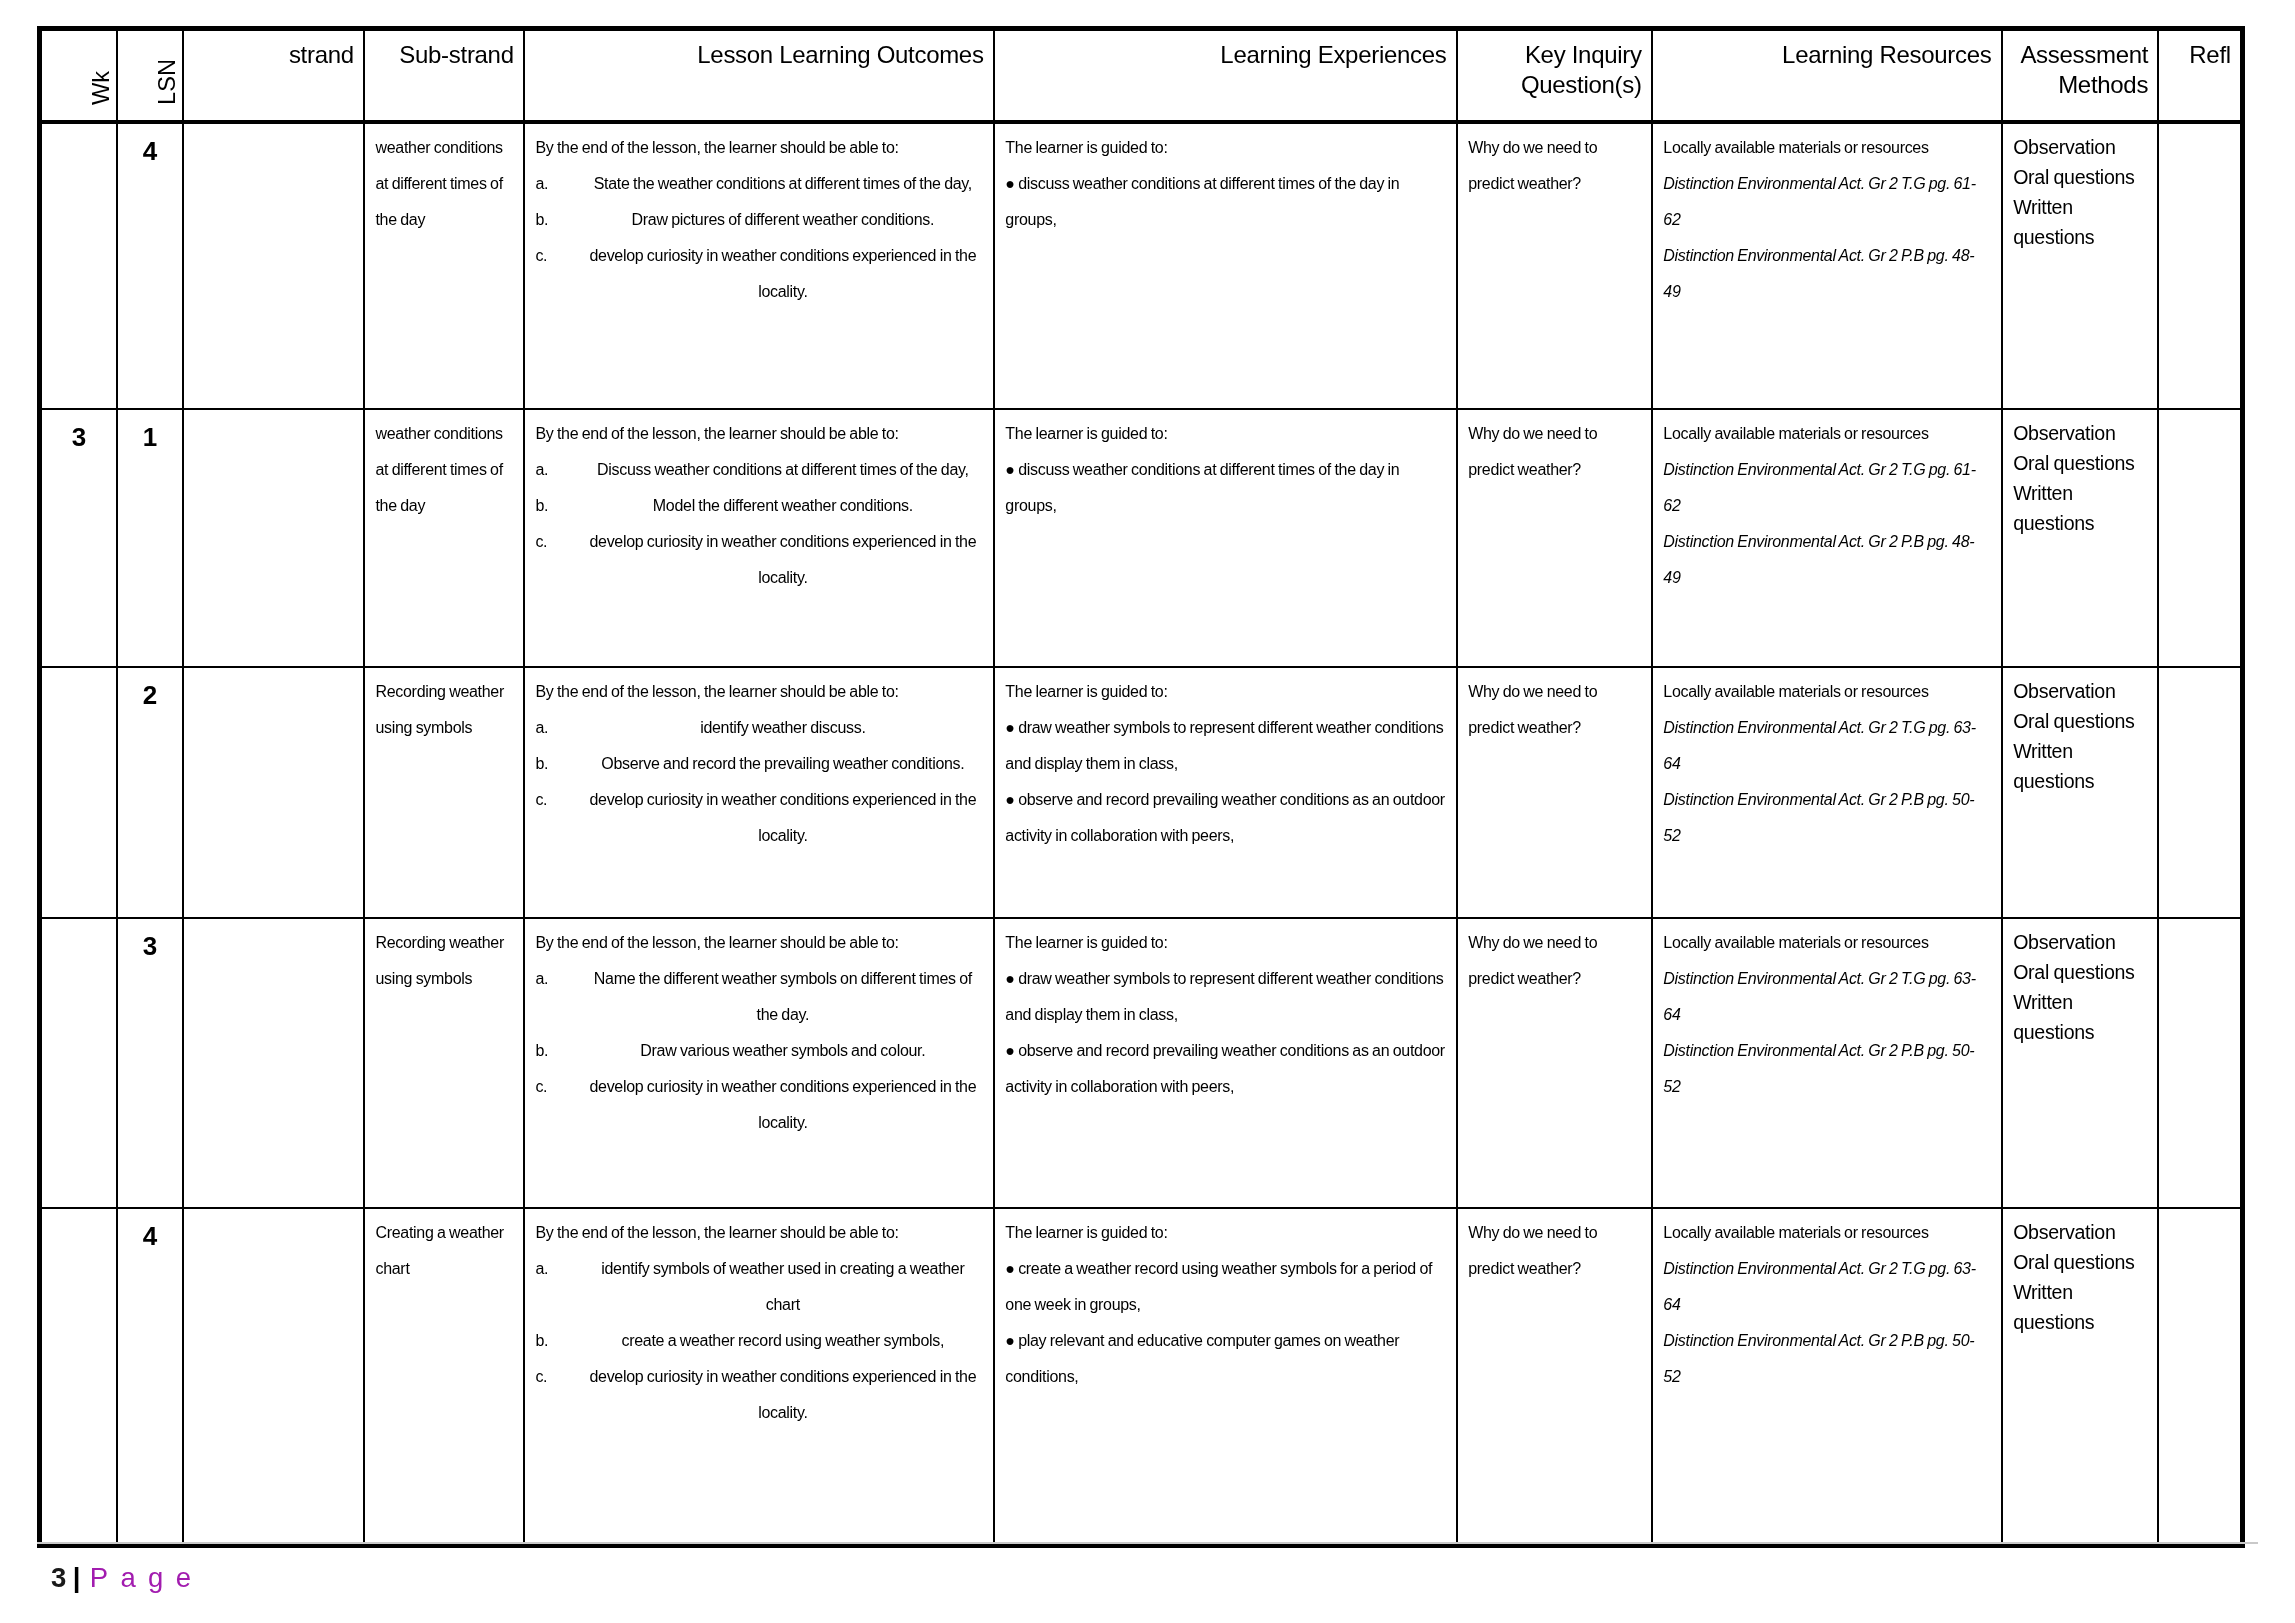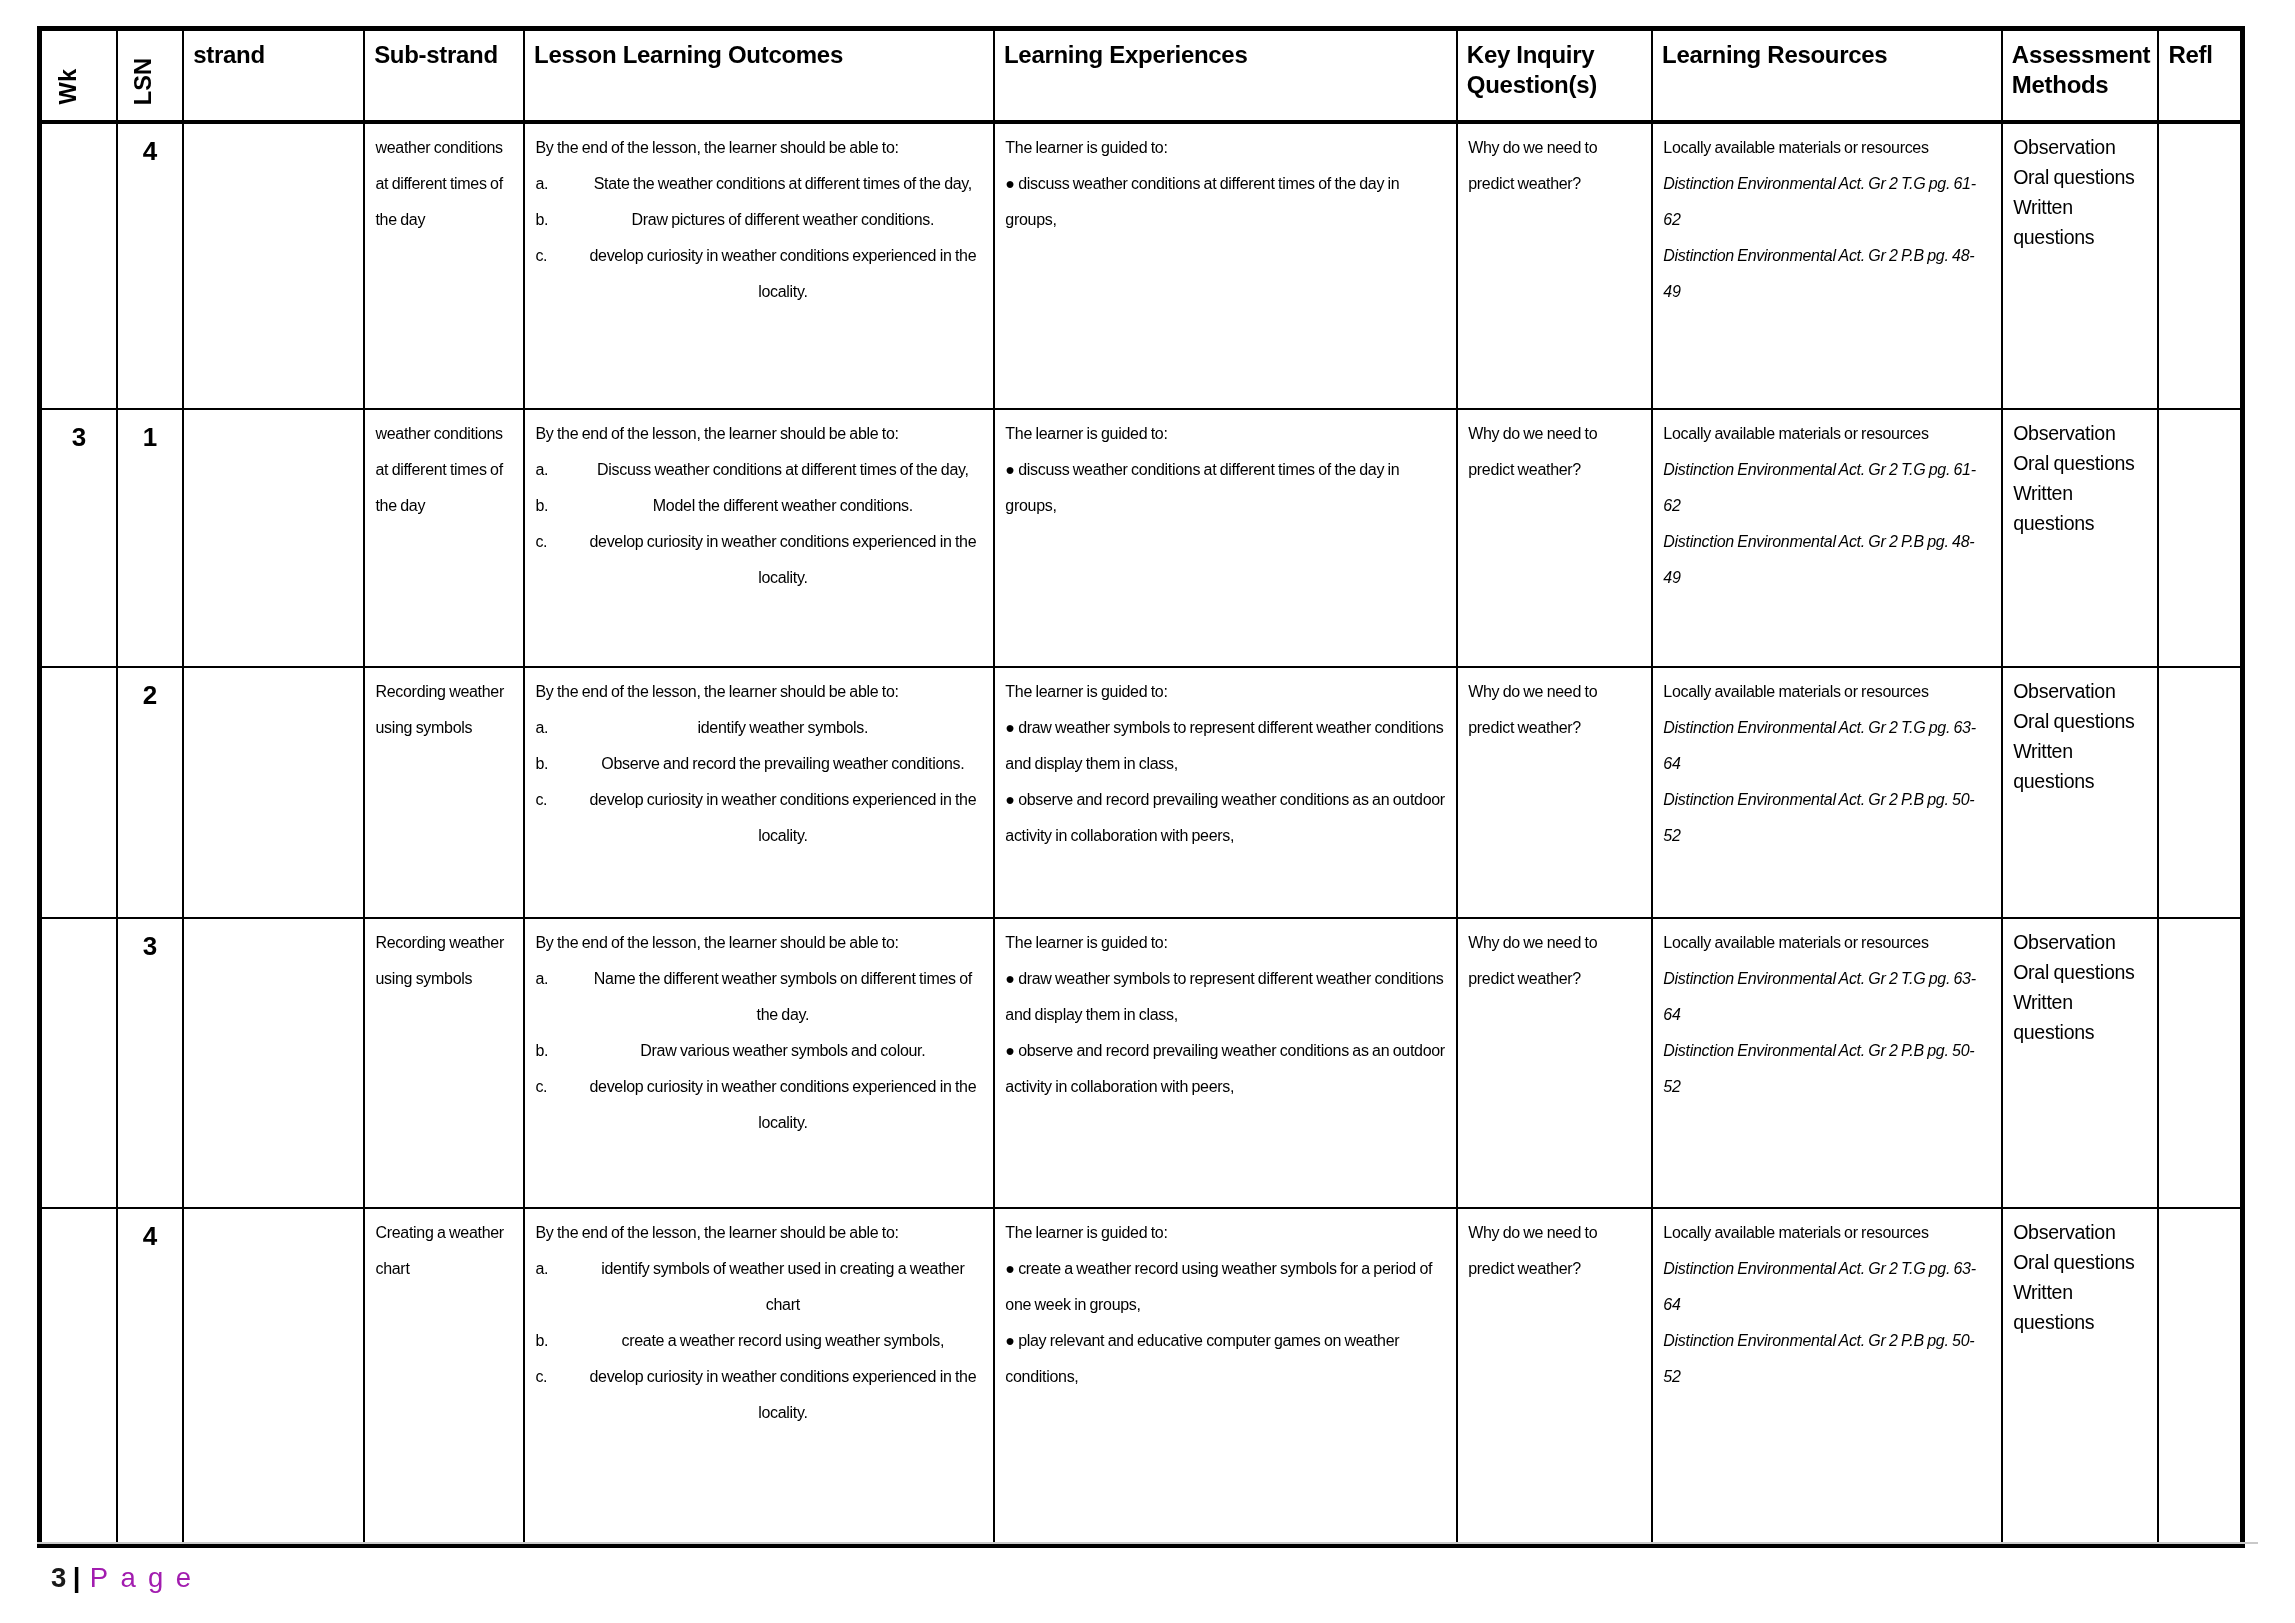--- a/index.html
+++ b/index.html
@@ -17,21 +17,21 @@
     border:5.9px solid #000;
   }
   col.c-wk{width:3.50%;} col.c-lsn{width:3.02%;} col.c-strand{width:8.21%;}
   col.c-sub{width:7.26%;} col.c-out{width:21.33%;} col.c-exp{width:21.01%;}
   col.c-kiq{width:8.86%;} col.c-res{width:15.88%;} col.c-ass{width:7.11%;}
   col.c-refl{width:3.82%;}
 
   th,td{border:2.6px solid #000;vertical-align:top;overflow:hidden;}
   thead th{
     border-bottom:4.6px solid #000;
-    text-align:left;font-weight:bold;font-size:24px;line-height:30px;
+    text-align:right;font-weight:normal;font-size:24px;line-height:30px;
     padding:9.2px 9.2px 6.5px 9.2px;height:73px;
     letter-spacing:-0.3px;
   }
   thead th.rot{vertical-align:bottom;padding:0 0 7.9px 10.5px;}
   thead th.rot .vert{
     display:inline-block;writing-mode:vertical-rl;transform:rotate(180deg);
     font-size:23.6px;letter-spacing:0;
   }
   td{
     padding:6.5px 10.5px 6.5px 10.5px;
@@ -183,21 +183,21 @@
           <td class="cell-wk"></td>
           <td class="cell-lsn">2</td>
           <td class="cell-strand"></td>
           <td class="cell-sub">
             <p>Recording weather using symbols</p>
           </td>
           <td class="cell-out">
             <p>By the end of the lesson, the learner should be able to:</p>
             <div class="li">
               <span class="marker">a.</span>
-              <span class="txt">identify weather symbols.</span>
+              <span class="txt">identify weather discuss.</span>
             </div>
             <div class="li">
               <span class="marker">b.</span>
               <span class="txt">Observe and record the prevailing weather conditions.</span>
             </div>
             <div class="li">
               <span class="marker">c.</span>
               <span class="txt">develop curiosity in weather conditions experienced in the locality.</span>
             </div>
           </td>

